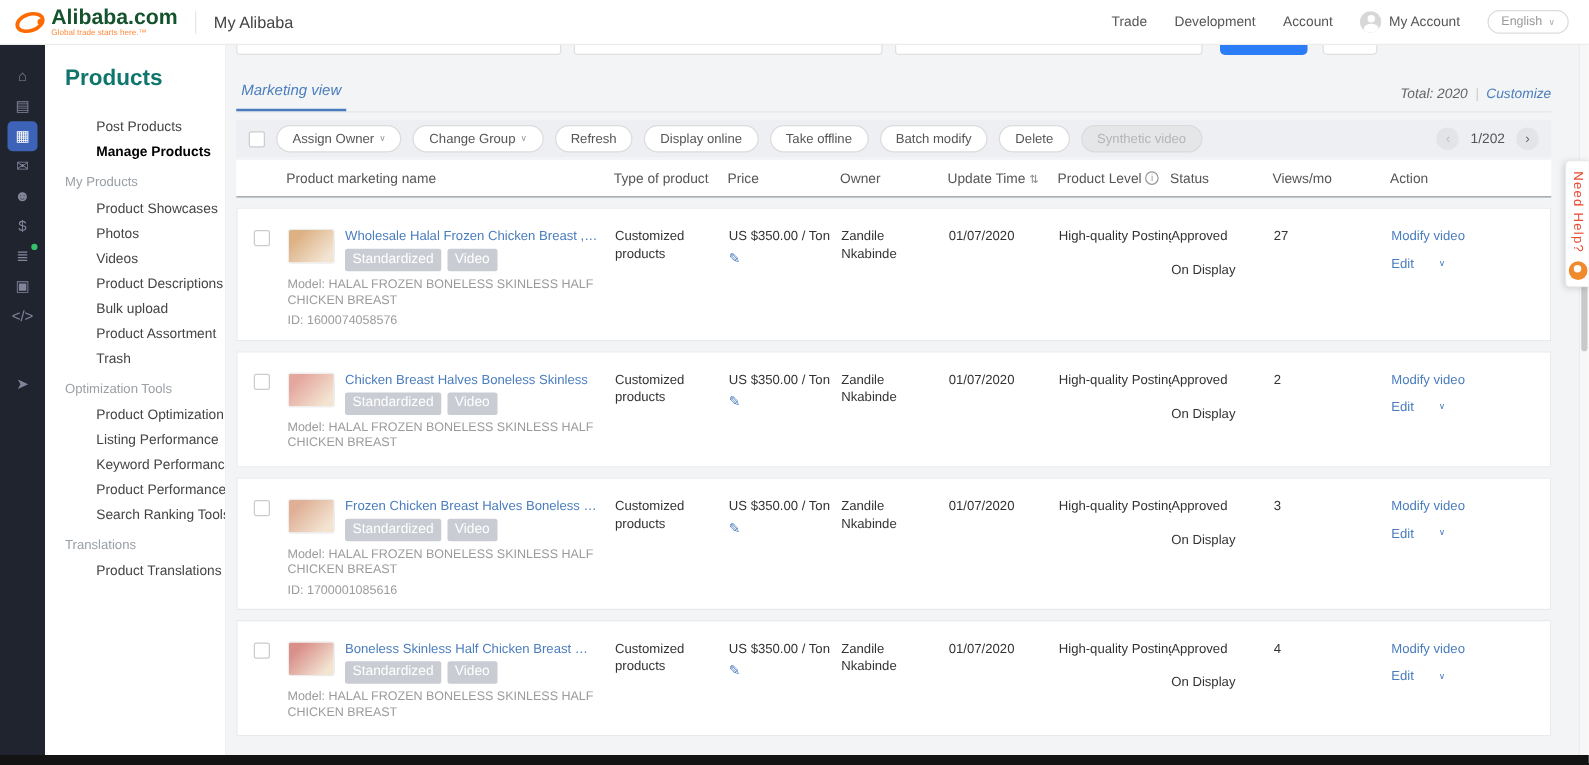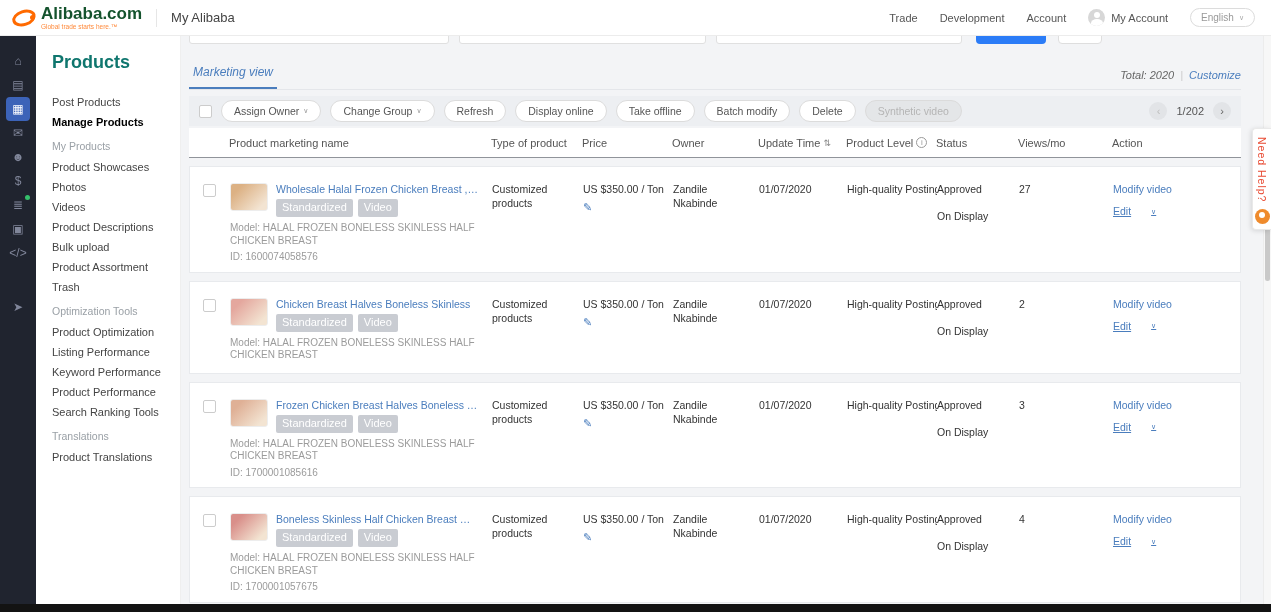--- a/index.html
+++ b/index.html
@@ -27,21 +27,21 @@
   
   .iconrail { position:absolute; top:36px; left:0; bottom:8px; width:36px; background:#20242f; display:flex; flex-direction:column; align-items:center; padding-top:13px; z-index:20; }
   .rail-icon { width:24px; height:24px; display:flex; align-items:center; justify-content:center; color:#80869a; font-size:12px; border-radius:4px; cursor:pointer; position:relative; flex:none; }
   .rail-icon.active { background:#3c63b8; color:#fff; }
   .rail-icon.gap { margin-top:30px; }
   .gdot { position:absolute; top:2px; right:0; width:5px; height:5px; border-radius:50%; background:#35c06b; }
 
   
   .sidebar { position:absolute; top:36px; left:36px; bottom:8px; width:145px; background:#fff; border-right:1px solid #efefef; padding:16px 0 0 16px; z-index:10; overflow:hidden; }
   .sb-heading { font-size:18px; font-weight:bold; color:#0f766e; margin-bottom:24px; }
-  .sb-link { font-size:11px; color:#444; margin-bottom:9px; line-height:11px; cursor:pointer; white-space:nowrap; }
+  .sb-link { font-size:11px; color:#444; margin-bottom:9px; line-height:11px; cursor:pointer; white-space:nowrap;margin-left:25px; }
   .sb-link.active { font-weight:bold; color:#000; }
   .sb-section { font-size:10.5px; color:#9aa0a6; margin:13px 0 10px; line-height:11px; }
 
   
   .content { position:absolute; top:36px; left:181px; right:8px; bottom:8px; background:#f3f4f6; overflow:hidden; padding:0 22px 0 8px; }
 
   .filter-row { display:flex; gap:10px; margin-top:-22px; height:30px; }
   .f-input { width:260px; background:#fff; border:1px solid #e0e0e0; border-radius:3px; font-size:11px; color:#555; padding:0 10px; outline:none; }
   .f-input::placeholder { color:#bdbdbd; }
   .f-input.model { width:247px; }
@@ -76,21 +76,21 @@
   .pimg { float:left; width:38px; height:28px; border:1px solid #ededed; border-radius:3px; margin:1px 8px 8px 0; background:#e8d2b8; }
   .pname { font-size:10.5px; color:#4a7dbd; cursor:pointer; display:block; white-space:nowrap; overflow:hidden; text-overflow:ellipsis; margin-bottom:3px; text-decoration:none; }
   .badges { margin-bottom:5px; }
   .badge { display:inline-block; background:#c9ccd2; color:#fff; font-size:11px; padding:1px 6px 2px; border-radius:2px; margin-right:5px; }
   .pmodel { font-size:10px; color:#9b9b9b; line-height:1.25; }
   .pid { font-size:10px; color:#9b9b9b; margin-top:3px; }
   .edit-ic { color:#4a7dbd; font-size:11px; display:inline-block; margin-top:4px; cursor:pointer; }
   .cell-level { white-space:nowrap; overflow:hidden; }
   .st2 { margin-top:13px; }
   .cell-action .link { display:block; font-size:10.5px; }
-  .cell-action .link2 { margin-top:8px; display:flex; align-items:center; gap:20px;text-decoration:underline; }
+  .cell-action .link2 { margin-top:8px; display:flex; align-items:center; gap:20px; }
   .cell-action .cr { font-size:7px; color:#4a7dbd; }
 
   
   .scrollbar { position:absolute; top:36px; right:0; bottom:8px; width:8px; background:#f7f7f7; border-left:1px solid #ececec; z-index:15; }
   .scroll-thumb { position:absolute; top:95px; left:1px; width:5px; height:150px; background:#c9c9c9; border-radius:3px; cursor:pointer; }
 
   .need-help { position:absolute; top:128px; right:0; width:19px; background:#fff; border:1px solid #e9e9e9; border-right:none; border-radius:4px 0 0 4px; box-shadow:-1px 1px 5px rgba(0,0,0,.13); padding:8px 0 5px; display:flex; flex-direction:column; align-items:center; z-index:40; cursor:pointer; }
   .vtext { writing-mode:vertical-rl; font-size:10.5px; color:#e84a32; letter-spacing:1px; }
   .help-avatar { margin-top:7px; width:15px; height:15px; border-radius:50%; background:#ef8b2d; position:relative; }
   .help-avatar::before { content:""; position:absolute; top:3px; left:4.5px; width:6px; height:6px; border-radius:50%; background:#fff; }
@@ -343,21 +343,20 @@
     </div>
   </div>
 
   <div class="trow">
     <div class="cell cell-cb"><span class="cb"></span></div>
     <div class="cell cell-name">
       <span class="pimg" style="background: linear-gradient(135deg, rgb(217, 143, 138) 20%, rgb(243, 228, 210) 85%);"></span>
       <a class="pname">Boneless Skinless Half Chicken Breast Without Inner Fillet</a>
       <div class="badges"><span class="badge">Standardized</span><span class="badge">Video</span></div>
       <div class="pmodel">Model: HALAL FROZEN BONELESS SKINLESS HALF CHICKEN BREAST</div>
-      <div class="pid">ID: 1700001057675</div>
     </div>
     <div class="cell">Customized products</div>
     <div class="cell">
       <div>US $350.00 / Ton</div>
       <span class="edit-ic">✎</span>
     </div>
     <div class="cell">Zandile Nkabinde</div>
     <div class="cell">01/07/2020</div>
     <div class="cell cell-level">High-quality Posting</div>
     <div class="cell">

